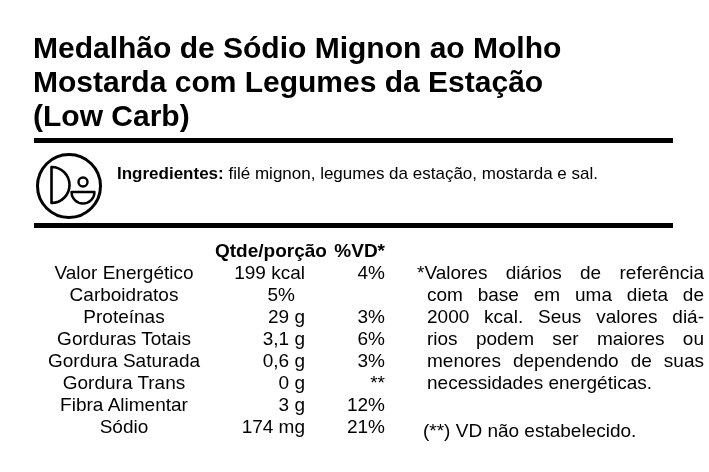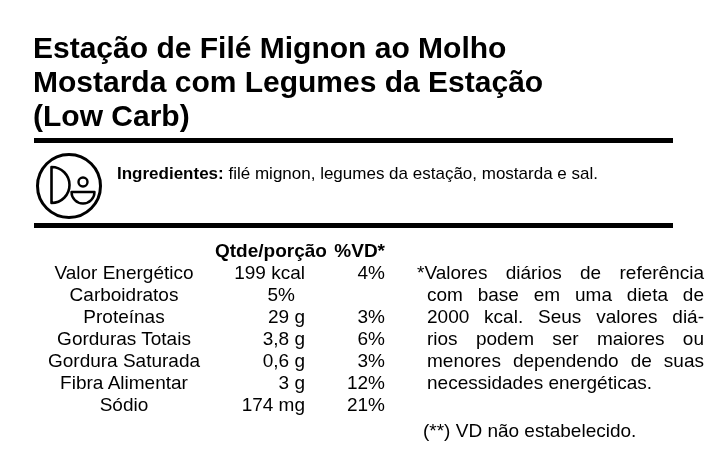--- a/index.html
+++ b/index.html
@@ -41,21 +41,21 @@
     position:absolute;left:423px;top:420px;width:287px;
     font-size:19px;line-height:22px;
   }
 </style>
 </head>
 <body>
 
 <div class="page">
 
   <div class="title">
-    <div>Estação de Filé Mignon ao Molho</div>
+    <div>Medalhão de Sódio Mignon ao Molho</div>
     <div>Mostarda com Legumes da Estação</div>
     <div>(Low Carb)</div>
   </div>
 
   <div class="rule rule-top"></div>
 
   <svg class="logo" viewBox="0 0 68 68" xmlns="http://www.w3.org/2000/svg">
     <circle cx="34" cy="34" r="31.5" fill="none" stroke="#000" stroke-width="3"></circle>
     <path d="M16.5 15 V51 A18 18 0 0 0 16.5 15 Z" fill="none" stroke="#000" stroke-width="2.6" stroke-linejoin="round"></path>
     <circle cx="48" cy="30" r="4.5" fill="none" stroke="#000" stroke-width="2.4"></circle>
@@ -84,27 +84,32 @@
       <div class="ncell-label">Carboidratos</div>
       <div class="ncell-vd">5%</div>
     </div>
     <div class="nrow">
       <div class="ncell-label">Proteínas</div>
       <div class="ncell-qty">29 g</div>
       <div class="ncell-vd">3%</div>
     </div>
     <div class="nrow">
       <div class="ncell-label">Gorduras Totais</div>
-      <div class="ncell-qty">3,8 g</div>
+      <div class="ncell-qty">3,1 g</div>
       <div class="ncell-vd">6%</div>
     </div>
     <div class="nrow">
       <div class="ncell-label">Gordura Saturada</div>
       <div class="ncell-qty">0,6 g</div>
       <div class="ncell-vd">3%</div>
+    </div>
+    <div class="nrow">
+      <div class="ncell-label">Gordura Trans</div>
+      <div class="ncell-qty">0 g</div>
+      <div class="ncell-vd">**</div>
     </div>
     <div class="nrow">
       <div class="ncell-label">Fibra Alimentar</div>
       <div class="ncell-qty">3 g</div>
       <div class="ncell-vd">12%</div>
     </div>
     <div class="nrow">
       <div class="ncell-label">Sódio</div>
       <div class="ncell-qty">174 mg</div>
       <div class="ncell-vd">21%</div>

